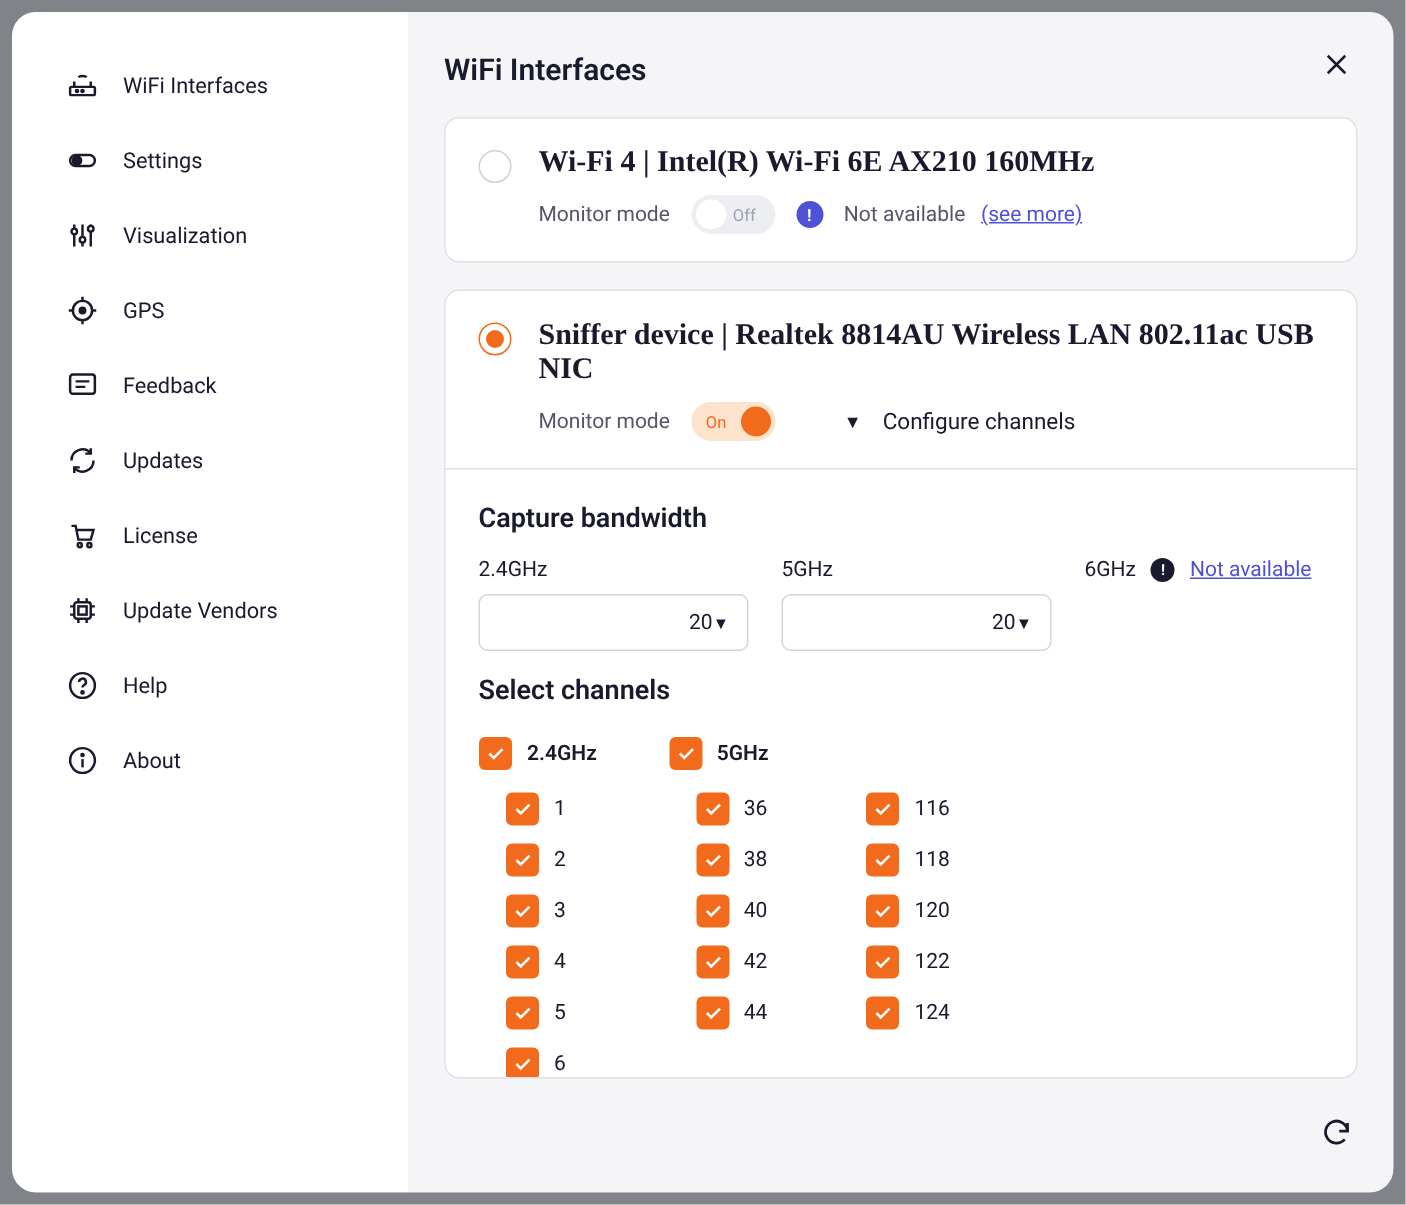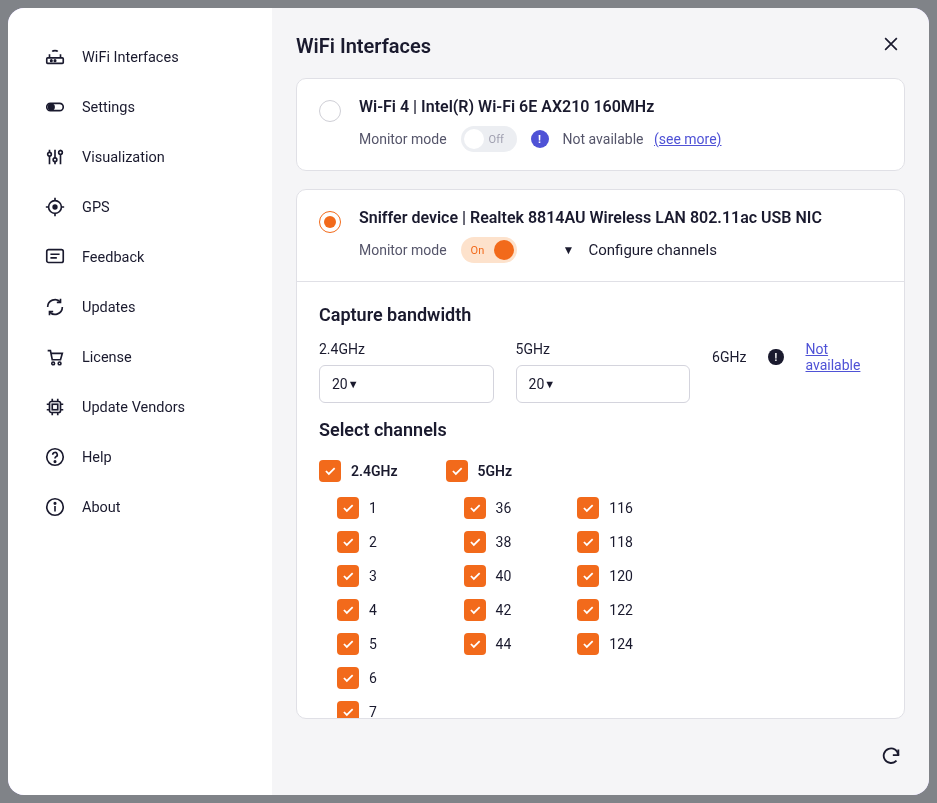--- a/index.html
+++ b/index.html
@@ -100,23 +100,24 @@
     border-color: #f26a1b;
   }
   .radio.checked::after {
     content: "";
     position: absolute;
     inset: 4px;
     background: #f26a1b;
     border-radius: 50%;
   }
   .iface-title {
-    font-size: 16px;
+    font-size: 20px;
     font-weight: 600;
     margin-bottom: 10px;
+    font-family: Liberation Serif, serif;
   }
   .iface-row {
     display: flex;
     align-items: center;
     gap: 14px;
     color: #55556a;
     font-size: 14px;
   }
   .toggle {
     width: 56px;
@@ -187,30 +188,30 @@
     align-items: flex-start;
   }
   .bw-col { width: 180px; }
   .bw-col-label { font-size: 14px; color: #1a1a2e; margin-bottom: 8px; }
   .select {
     border: 1px solid #d4d4dd;
     border-radius: 6px;
     height: 38px;
     display: flex;
     align-items: center;
-    justify-content: flex-start;
+    justify-content: flex-end;
     padding: 0 12px;
     background: #fff;
     font-size: 14px;
   }
   .select .arrow { font-size: 11px; }
   .six-col {
     display: flex;
     align-items: center;
-    gap: 22px;
+    gap: 10px;
   }
   .excl-badge {
     width: 16px; height: 16px; border-radius: 50%;
     background: #1a1a2e; color: #fff; font-size: 10px;
     display: inline-flex; align-items: center; justify-content: center;
     font-weight: 700;
   }
   .link-na { color: #4f52d6; text-decoration: underline; }
   .channels-scroll {
     display: flex;

